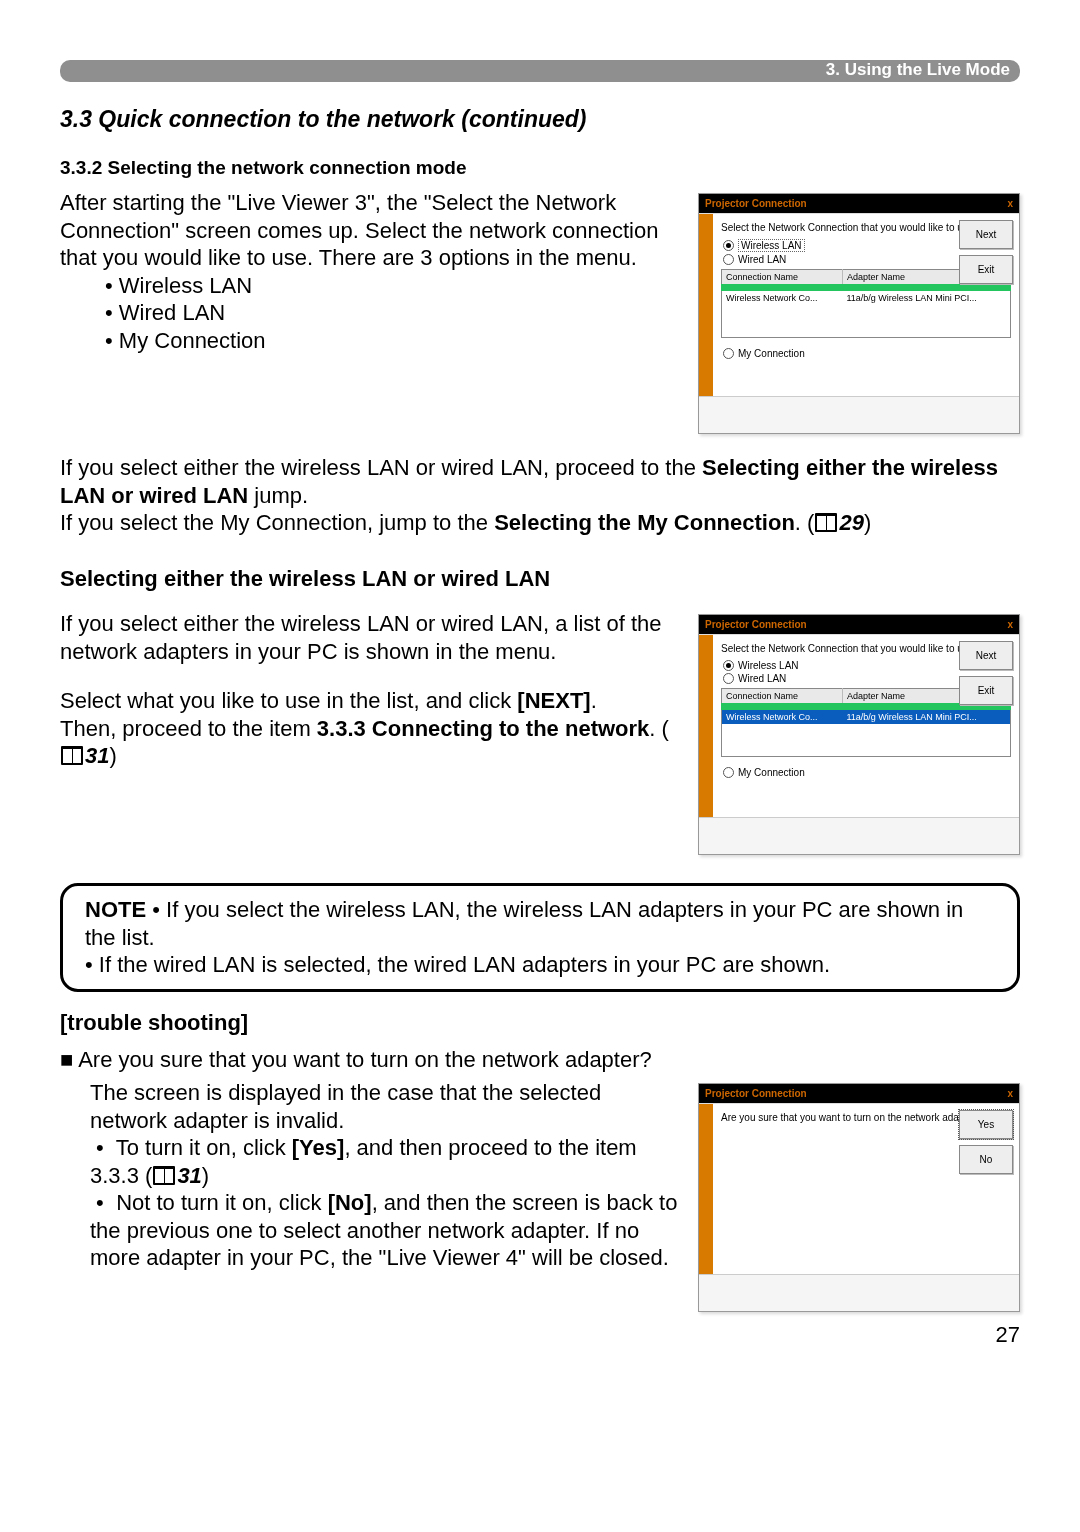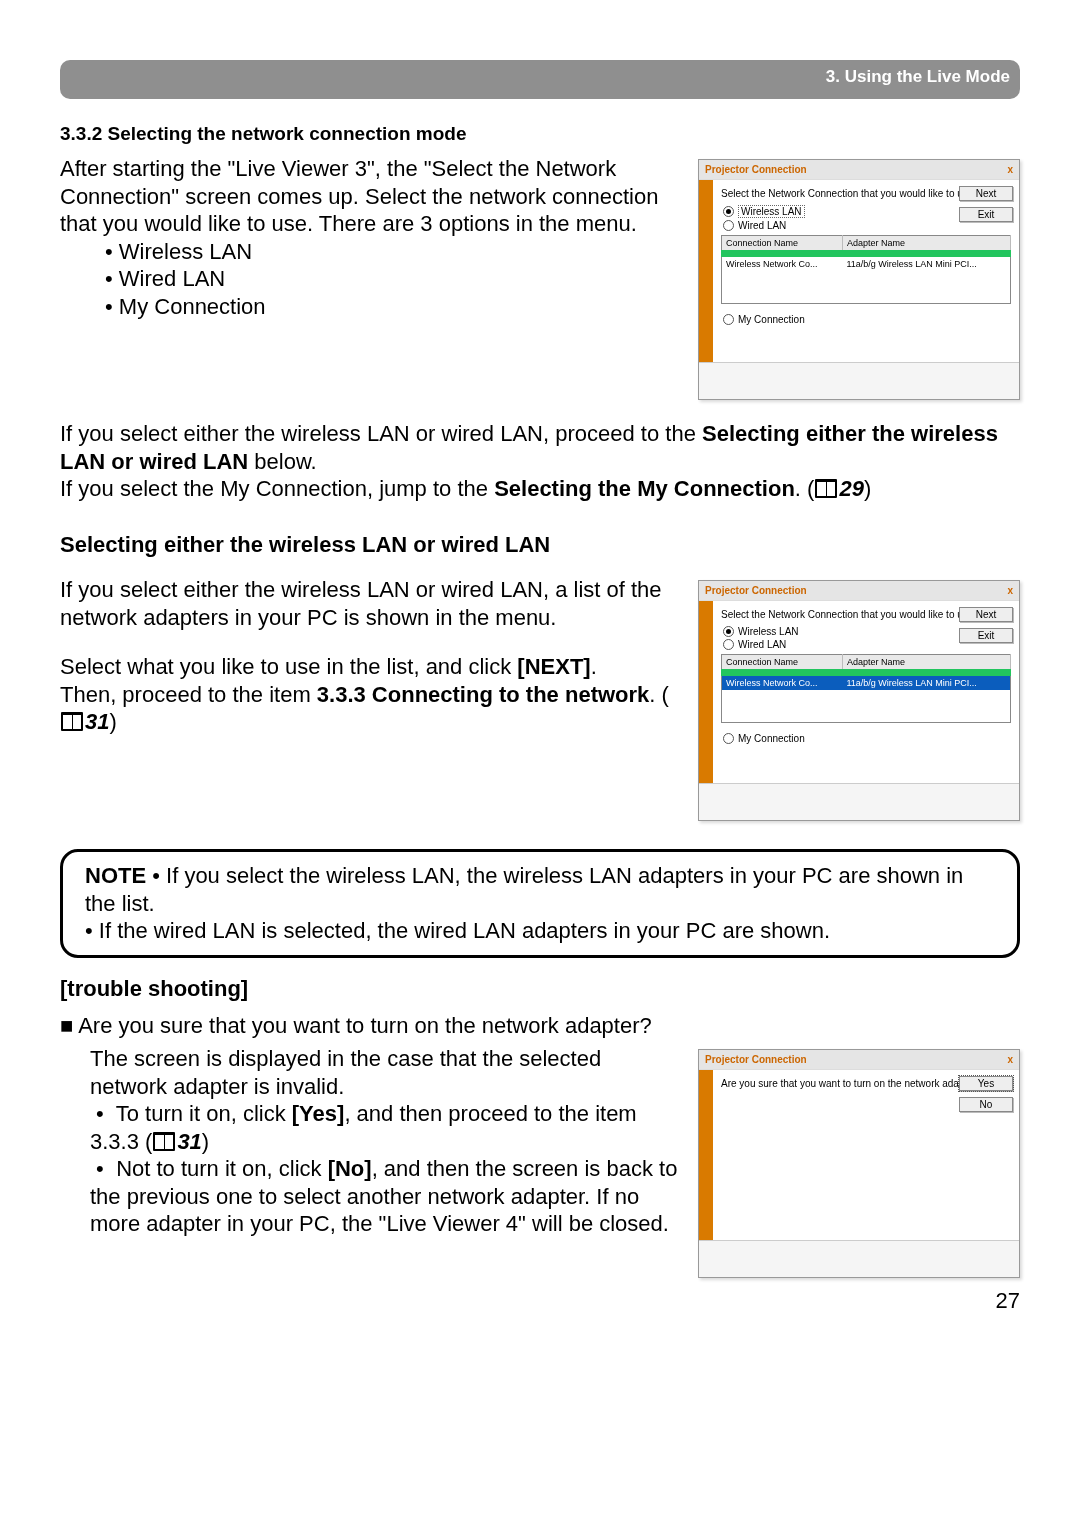--- a/index.html
+++ b/index.html
@@ -9,25 +9,25 @@
     color: #000;
     background: #fff;
     width: 1080px;
   }
   .page {
     padding: 60px 60px 40px 60px;
   }
   .header-bar {
     background: #8f8f8f;
     border-radius: 10px;
-    height: 15px;
+    height: 22px;
     display: flex;
     justify-content: flex-end;
-    align-items: flex-end;
-    padding: 12px 10px;
+    align-items: flex-start;
+    padding: 0 10px;
     margin-bottom: 24px;
   }
   .header-text {
     color: #fff;
     font-weight: bold;
     font-size: 17px;
   }
   .section-cont {
     font-style: italic;
     font-weight: bold;
@@ -108,21 +108,21 @@
     border: 1px solid #999;
     font-size: 10px;
     font-family: Tahoma, Arial, sans-serif;
     background: #fff;
     margin-top: 4px;
     box-shadow: 2px 2px 3px rgba(0,0,0,.15);
     display: flex;
     flex-direction: column;
   }
   .dlg-title {
-    background: #e5e5e5;
+    background: #000000;
     color: #cc6600;
     font-weight: bold;
     padding: 4px 6px;
     display: flex;
     justify-content: space-between;
     align-items: flex-end;
     font-size: 10px;
   }
   .dlg-close {
     color: #cc6600;
@@ -191,21 +191,21 @@
   .adapter-table tr.sel td {
     background: #0b5dbd;
     color: #fff;
   }
   .adapter-table tr.blank td { height: 12px; }
   .win-btn {
     width: 52px;
     font-size: 10px;
     background: #eee;
     border: 1px solid #888;
-    padding: 1px 0;
+    padding: 8px 0;
     text-align: center;
     cursor: pointer;
     box-shadow: 1px 1px 0 #bbb;
   }
   .btn-stack {
     position: absolute;
     right: 6px;
     top: 6px;
     display: flex;
     flex-direction: column;
@@ -215,20 +215,21 @@
 </style>
 </head>
 <body>
 
 <div class="page">
 
   <div class="header-bar">
     <span class="header-text">3. Using the Live Mode</span>
   </div>
 
+  <div class="section-cont">3.3 Quick connection to the network (continued)</div>
 
   <div class="subsection">3.3.2 Selecting the network connection mode</div>
 
   <div class="row">
     <div class="col-text">
       <div class="body-text">After starting the "Live Viewer 3", the "Select the Network Connection" screen comes up. Select the network connection that you would like to use. There are 3 options in the menu.</div>
       <div class="bullets">
         <div>• <span>Wireless LAN</span></div>
         <div>• <span>Wired LAN</span></div>
         <div>• <span>My Connection</span></div>
@@ -280,21 +281,21 @@
             <div class="win-btn">Next</div>
             <div class="win-btn">Exit</div>
           </div>
         </div>
       </div>
       <div class="dlg-footer"></div>
     </div>
   </div>
 
   <div class="body-text" style="margin-top:20px">
-    <span>If you select either the wireless LAN or wired LAN, proceed to the </span><span class="bold">Selecting either the wireless LAN or wired LAN</span><span> below.</span><br>
+    <span>If you select either the wireless LAN or wired LAN, proceed to the </span><span class="bold">Selecting either the wireless LAN or wired LAN</span><span> jump.</span><br>
     <span>If you select the My Connection, jump to the </span><span class="bold">Selecting the My Connection</span><span>. (</span><span class="ref-icon"></span><span class="ital-bold">29</span><span>)</span>
   </div>
 
   <div class="body-text bold" style="margin-top:28px">Selecting either the wireless LAN or wired LAN</div>
 
   <div class="row" style="margin-top:18px">
     <div class="col-text body-text">
       <div>If you select either the wireless LAN or wired LAN, a list of the network adapters in your PC is shown in the menu.</div>
       <div style="margin-top:22px">
         <span>Select what you like to use in the list, and click </span><span class="bold">[NEXT]</span><span>.</span>

